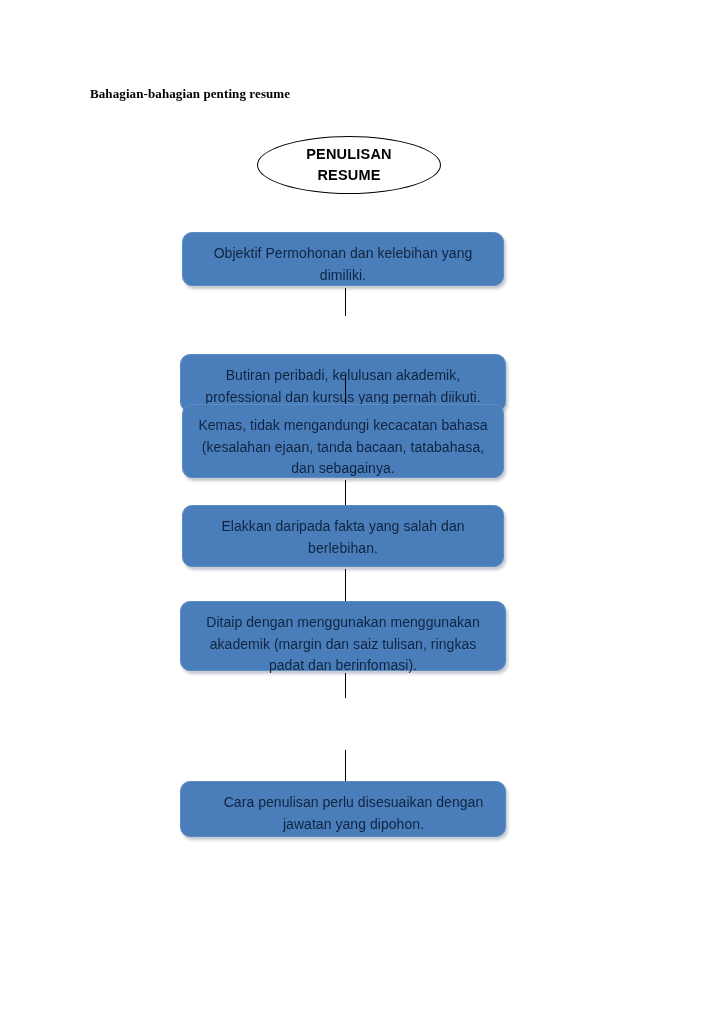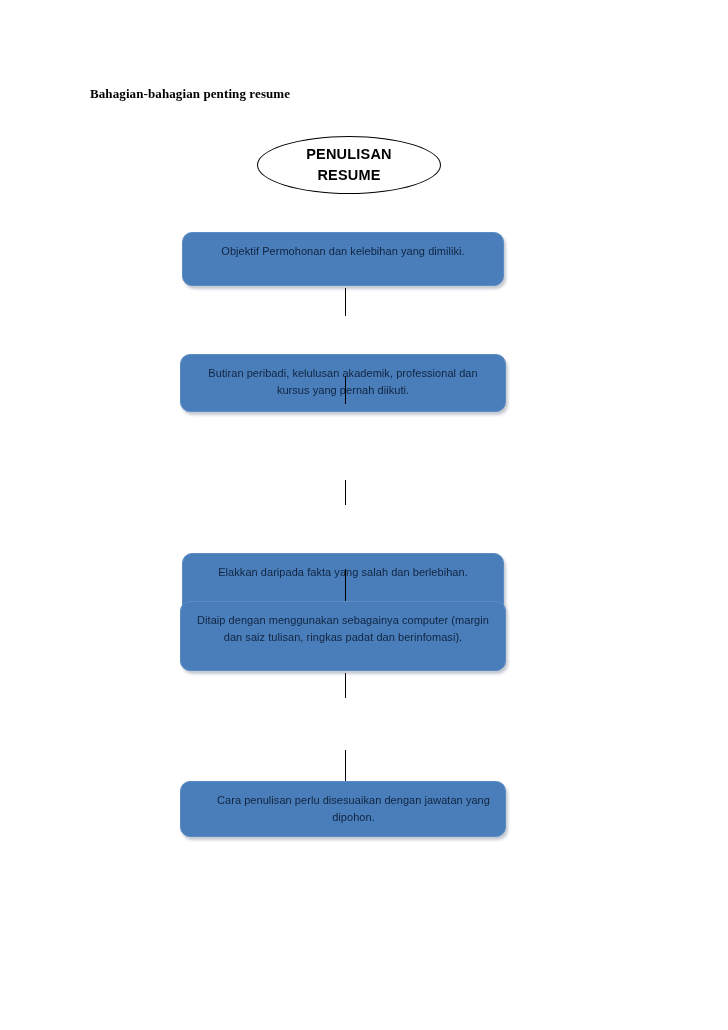--- a/index.html
+++ b/index.html
@@ -78,21 +78,21 @@
     border-radius: 10px;
     box-shadow: 2px 3px 3px rgba(125,135,150,0.45);
     padding-top: 10px;
     padding-left: 10px;
     padding-right: 10px;
   }
   .flow-box .box-text {
     display: block;
     text-align: center;
     font-family: "Liberation Sans", sans-serif;
-    font-size: 11px;
+    font-size: 14px;
     line-height: 1.54;
     color: #10243f;
     letter-spacing: 0.05px;
   }
 
   .connector {
     position: absolute;
     width: 0;
     border-left: 1.4px solid #000000;
   }
@@ -115,29 +115,32 @@
   <div class="flow-box" style="left:182px; top:232px; width:322px; height:54px;">
     <span class="box-text">Objektif Permohonan dan kelebihan yang dimiliki.</span>
   </div>
   <div class="connector" style="left:345px; top:288px; height:28px;"></div>
 
   <div class="flow-box" style="left:180px; top:316px; width:326px; height:58px;margin-top:38px;">
     <span class="box-text">Butiran peribadi, kelulusan akademik, professional dan kursus yang pernah diikuti.</span>
   </div>
   <div class="connector" style="left:345px; top:376px; height:28px;"></div>
 
+  <div class="flow-box" style="left:182px; top:404px; width:322px; height:74px;">
+    <span class="box-text">Kemas, tidak mengandungi kecacatan bahasa (kesalahan ejaan, tanda bacaan, tatabahasa, dan sebagainya.</span>
+  </div>
   <div class="connector" style="left:345px; top:480px; height:25px;"></div>
 
-  <div class="flow-box" style="left:182px; top:505px; width:322px; height:62px;margin-top:48px;">
+  <div class="flow-box" style="left:182px; top:505px; width:322px; height:62px;">
     <span class="box-text">Elakkan daripada fakta yang salah dan berlebihan.</span>
   </div>
   <div class="connector" style="left:345px; top:569px; height:32px;"></div>
 
   <div class="flow-box" style="left:180px; top:601px; width:326px; height:70px;">
-    <span class="box-text">Ditaip dengan menggunakan sebagainya computer (margin dan saiz tulisan, ringkas padat dan berinfomasi).</span>
+    <span class="box-text">Ditaip dengan menggunakan menggunakan akademik (margin dan saiz tulisan, ringkas padat dan berinfomasi).</span>
   </div>
   <div class="connector" style="left:345px; top:673px; height:25px;"></div>
 
   <div class="connector" style="left:345px; top:750px; height:31px;"></div>
 
   <div class="flow-box" style="left:180px; top:781px; width:326px; height:56px;padding-left:31px;">
     <span class="box-text">Cara penulisan perlu disesuaikan dengan jawatan yang dipohon.</span>
   </div>
 
 </div>

